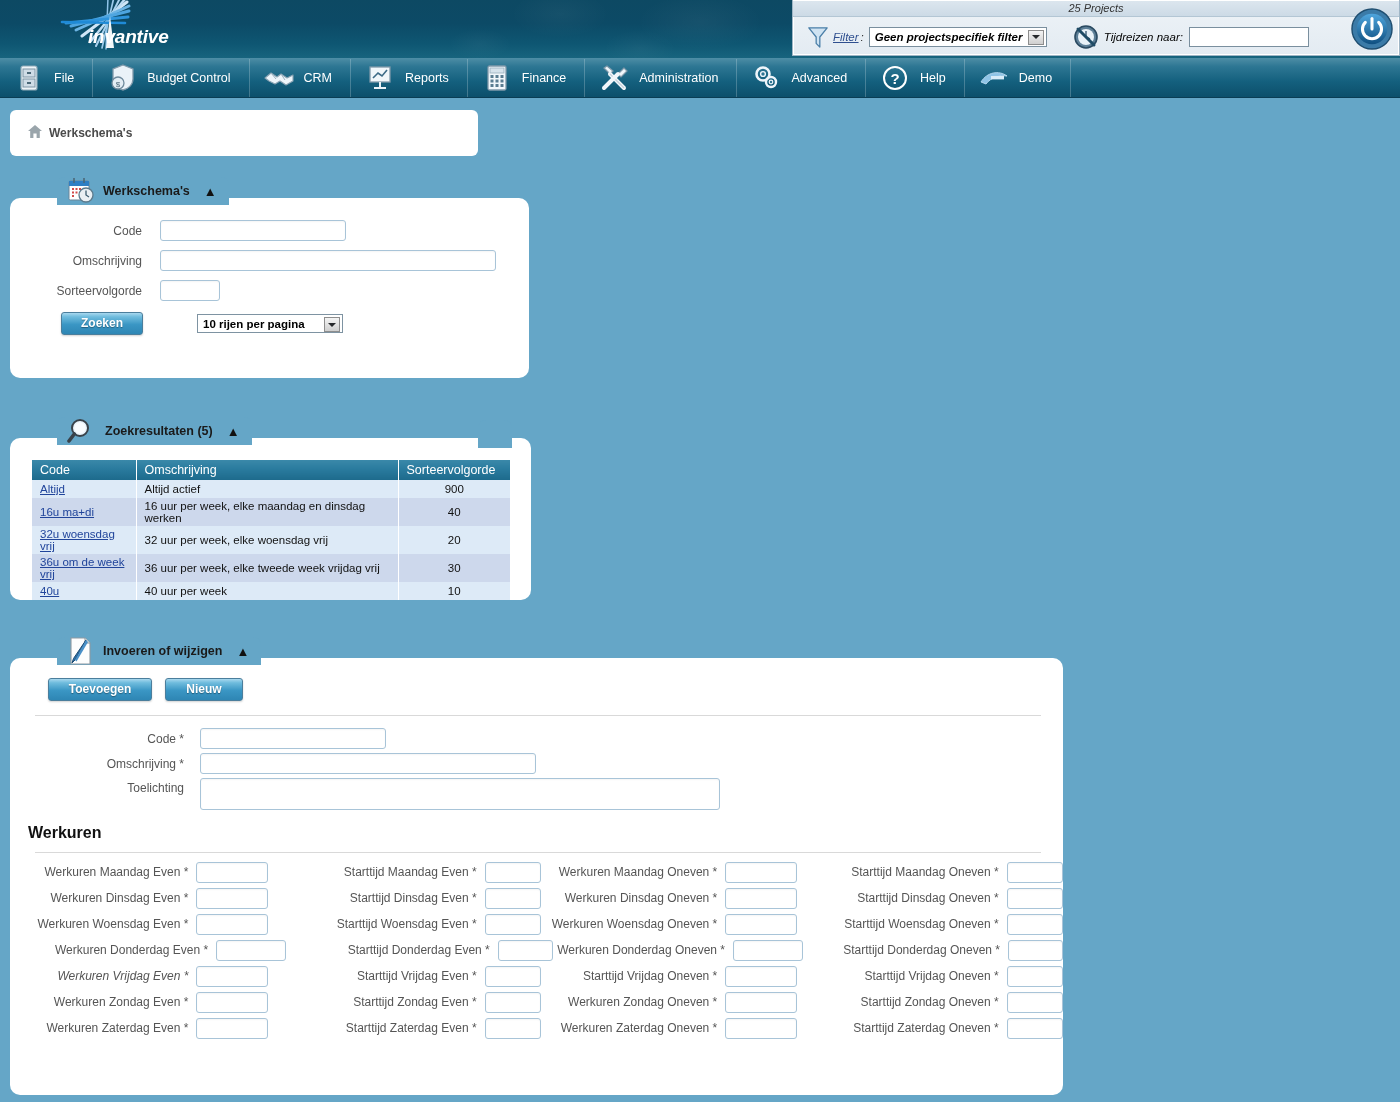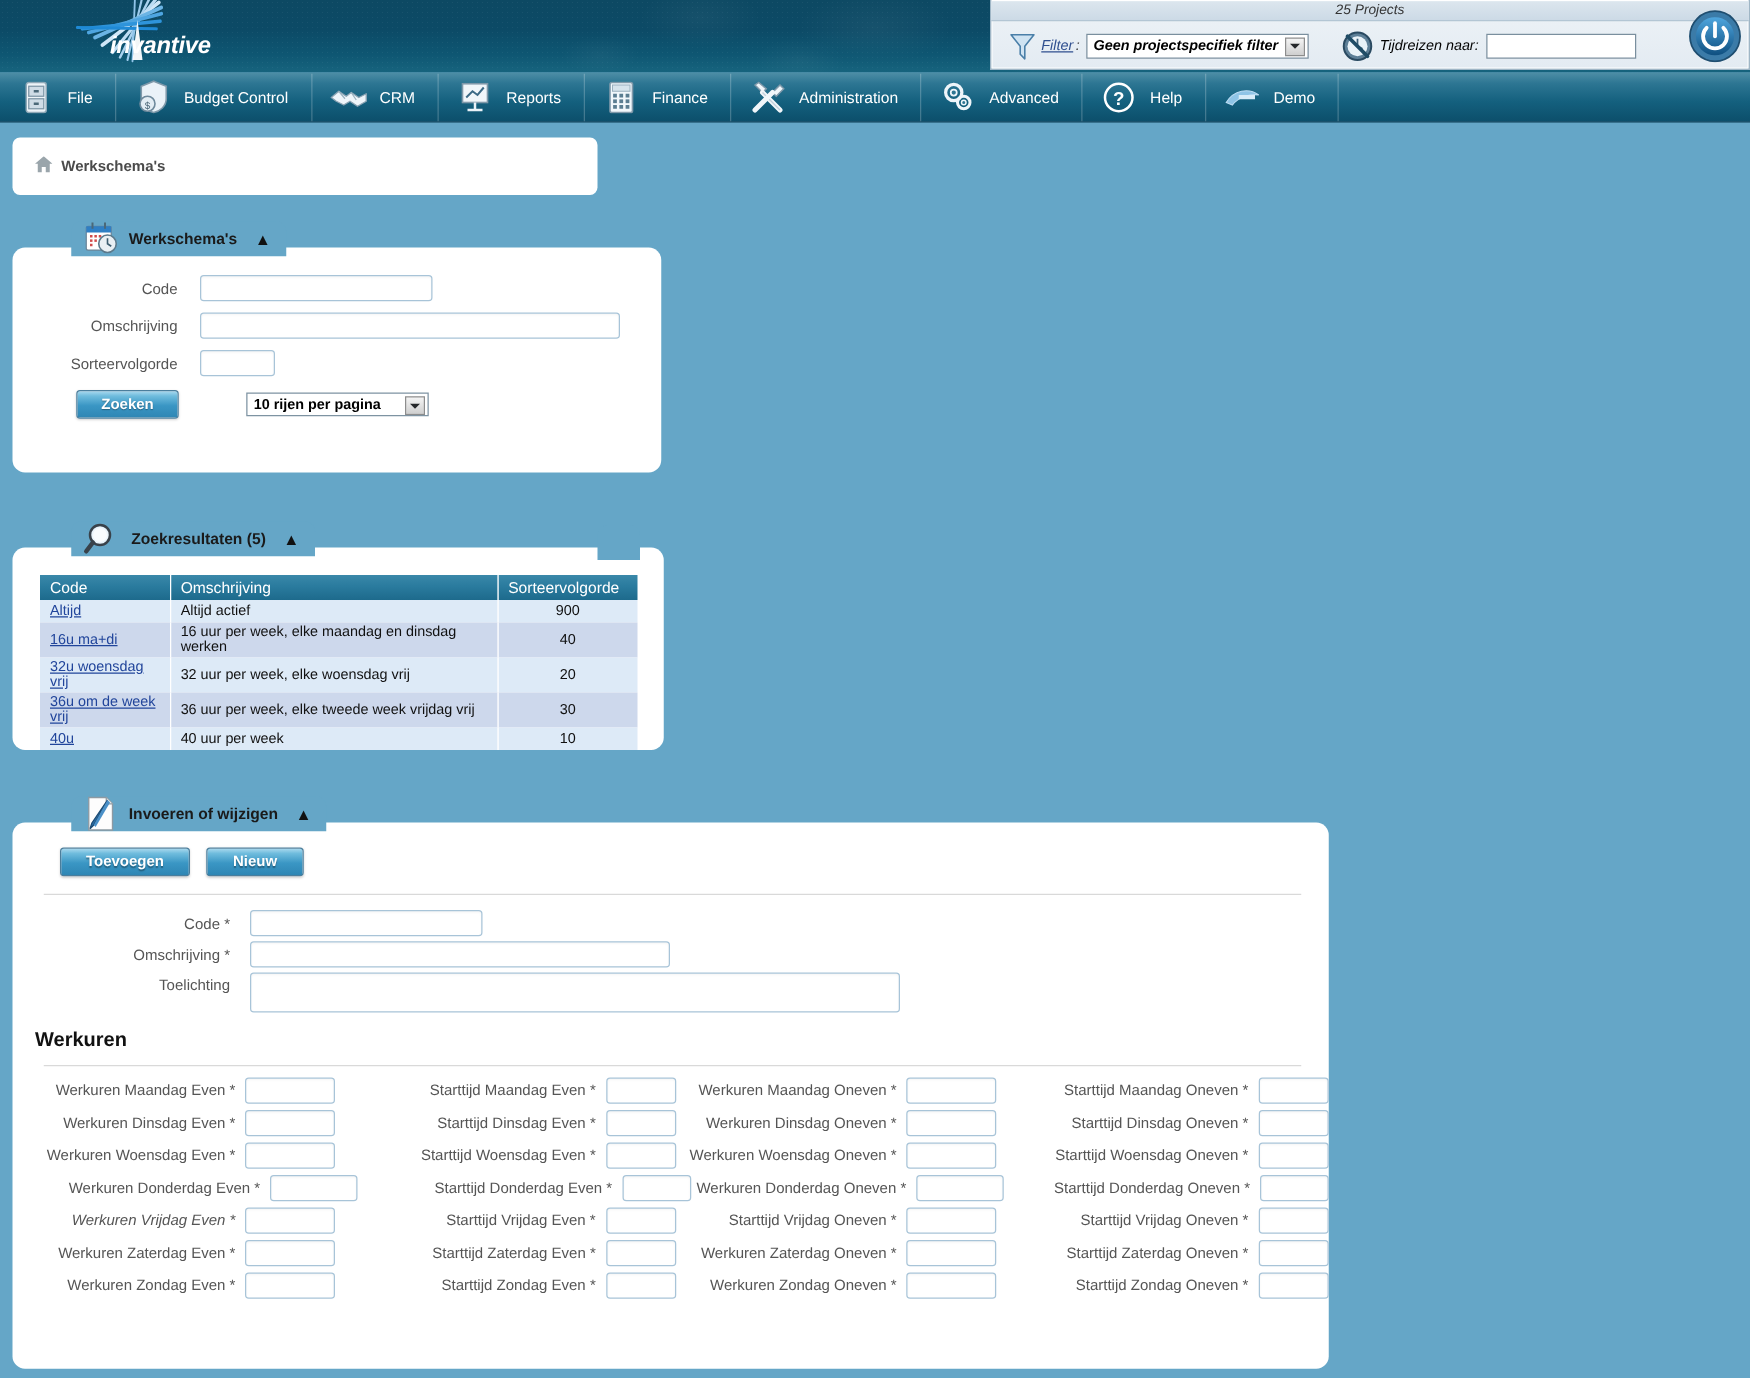--- a/index.html
+++ b/index.html
@@ -569,35 +569,35 @@
       <span class="inp" style="width:74px; margin-left:8px;"></span>
       <span class="wk-label" style="width:215px;">Starttijd Vrijdag Even *</span>
       <span class="inp" style="width:58px; margin-left:8px;"></span>
       <span class="wk-label" style="width:182px;">Starttijd Vrijdag Oneven *</span>
       <span class="inp" style="width:74px; margin-left:8px;"></span>
       <span class="wk-label" style="width:208px;">Starttijd Vrijdag Oneven *</span>
       <span class="inp" style="width:58px; margin-left:8px;"></span>
     </div>
 
     <div style="display:flex; align-items:center; height:26px;">
+      <span class="wk-label" style="width:184px;">Werkuren Zondag Even *</span>
+      <span class="inp" style="width:74px; margin-left:8px;"></span>
+      <span class="wk-label" style="width:215px;">Starttijd Zondag Even *</span>
+      <span class="inp" style="width:58px; margin-left:8px;"></span>
+      <span class="wk-label" style="width:182px;">Werkuren Zondag Oneven *</span>
+      <span class="inp" style="width:74px; margin-left:8px;"></span>
+      <span class="wk-label" style="width:208px;">Starttijd Zondag Oneven *</span>
+      <span class="inp" style="width:58px; margin-left:8px;"></span>
+    </div>
+
+    <div style="display:flex; align-items:center; height:26px;">
       <span class="wk-label" style="width:184px;">Werkuren Zaterdag Even *</span>
       <span class="inp" style="width:74px; margin-left:8px;"></span>
       <span class="wk-label" style="width:215px;">Starttijd Zaterdag Even *</span>
       <span class="inp" style="width:58px; margin-left:8px;"></span>
       <span class="wk-label" style="width:182px;">Werkuren Zaterdag Oneven *</span>
       <span class="inp" style="width:74px; margin-left:8px;"></span>
       <span class="wk-label" style="width:208px;">Starttijd Zaterdag Oneven *</span>
       <span class="inp" style="width:58px; margin-left:8px;"></span>
     </div>
 
-    <div style="display:flex; align-items:center; height:26px;">
-      <span class="wk-label" style="width:184px;">Werkuren Zondag Even *</span>
-      <span class="inp" style="width:74px; margin-left:8px;"></span>
-      <span class="wk-label" style="width:215px;">Starttijd Zondag Even *</span>
-      <span class="inp" style="width:58px; margin-left:8px;"></span>
-      <span class="wk-label" style="width:182px;">Werkuren Zondag Oneven *</span>
-      <span class="inp" style="width:74px; margin-left:8px;"></span>
-      <span class="wk-label" style="width:208px;">Starttijd Zondag Oneven *</span>
-      <span class="inp" style="width:58px; margin-left:8px;"></span>
-    </div>
-
   </div>
 </div>
 
 </body></html>

